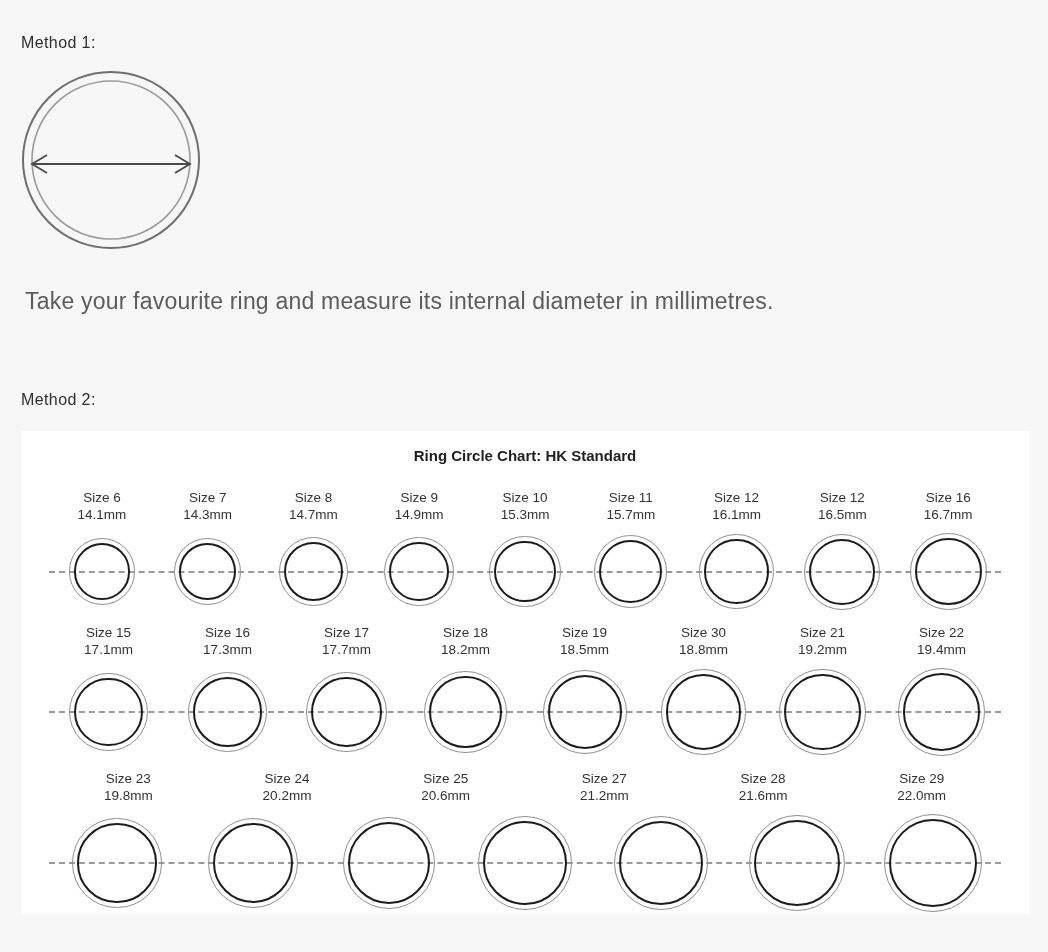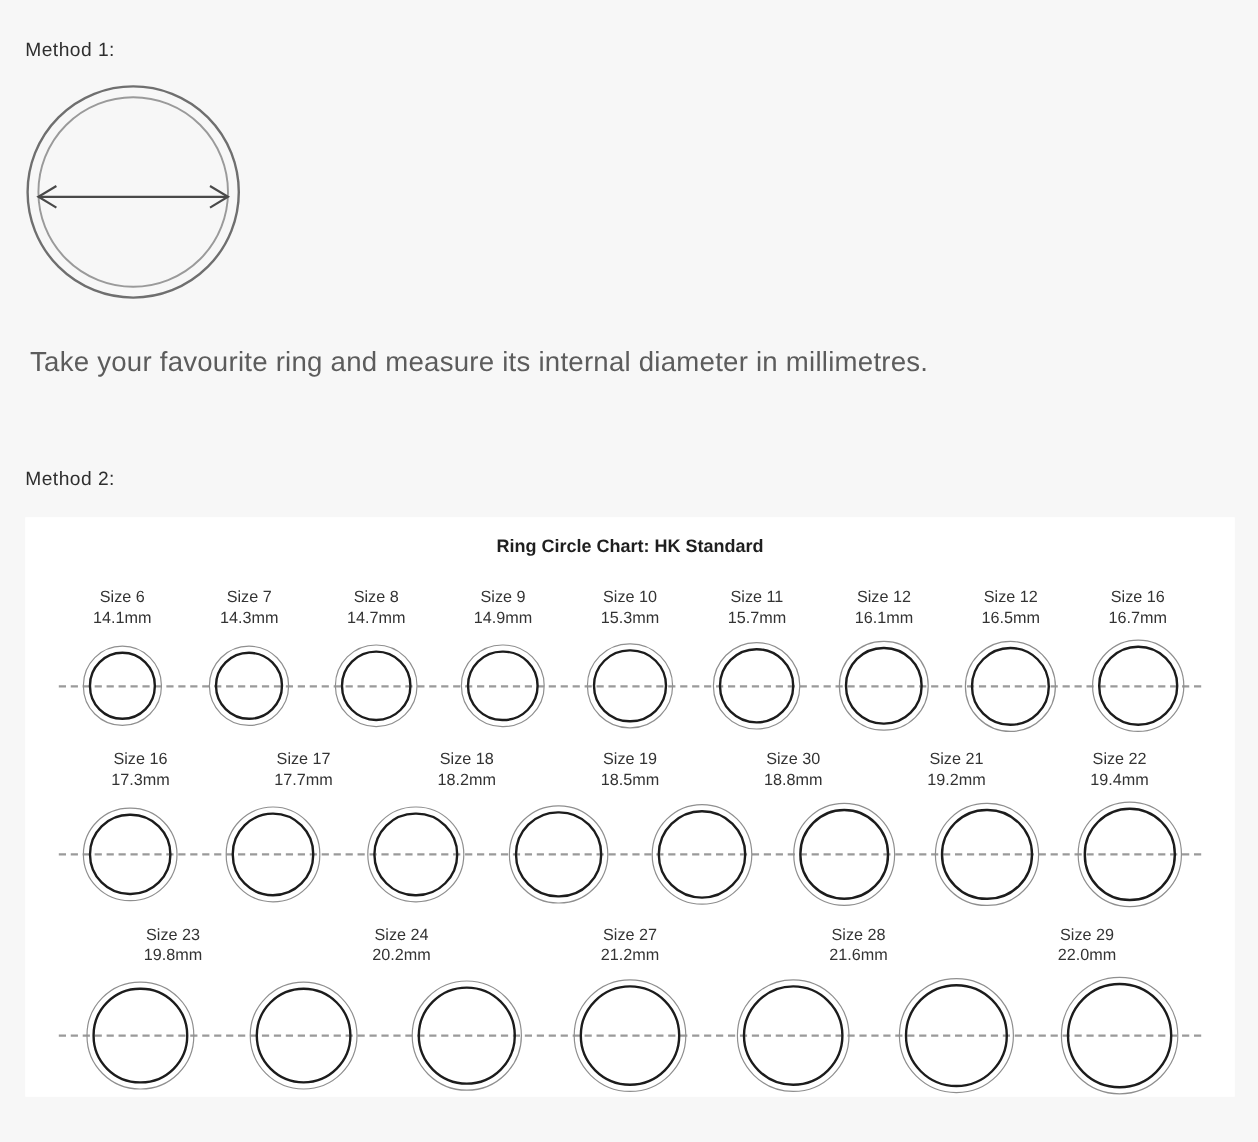--- a/index.html
+++ b/index.html
@@ -166,20 +166,24 @@
             <div class="cell">
               <div class="ring-outer" style="width: 76.8px; height: 76.8px;">
                 <div class="ring-inner" style="width: 66.8px; height: 66.8px;"></div>
               </div>
             </div>
           </div>
         </div>
         <div class="size-row">
           <div class="labels-row">
             <div class="cell">
+              <div class="size-name">Size 15</div>
+              <div class="size-mm">17.1mm</div>
+            </div>
+            <div class="cell">
               <div class="size-name">Size 16</div>
               <div class="size-mm">17.3mm</div>
             </div>
             <div class="cell">
               <div class="size-name">Size 17</div>
               <div class="size-mm">17.7mm</div>
             </div>
             <div class="cell">
               <div class="size-name">Size 18</div>
               <div class="size-mm">18.2mm</div>
@@ -249,20 +253,24 @@
           <div class="labels-row">
             <div class="cell">
               <div class="size-name">Size 23</div>
               <div class="size-mm">19.8mm</div>
             </div>
             <div class="cell">
               <div class="size-name">Size 24</div>
               <div class="size-mm">20.2mm</div>
             </div>
             <div class="cell">
+              <div class="size-name">Size 25</div>
+              <div class="size-mm">20.6mm</div>
+            </div>
+            <div class="cell">
               <div class="size-name">Size 27</div>
               <div class="size-mm">21.2mm</div>
             </div>
             <div class="cell">
               <div class="size-name">Size 28</div>
               <div class="size-mm">21.6mm</div>
             </div>
             <div class="cell">
               <div class="size-name">Size 29</div>
               <div class="size-mm">22.0mm</div>

